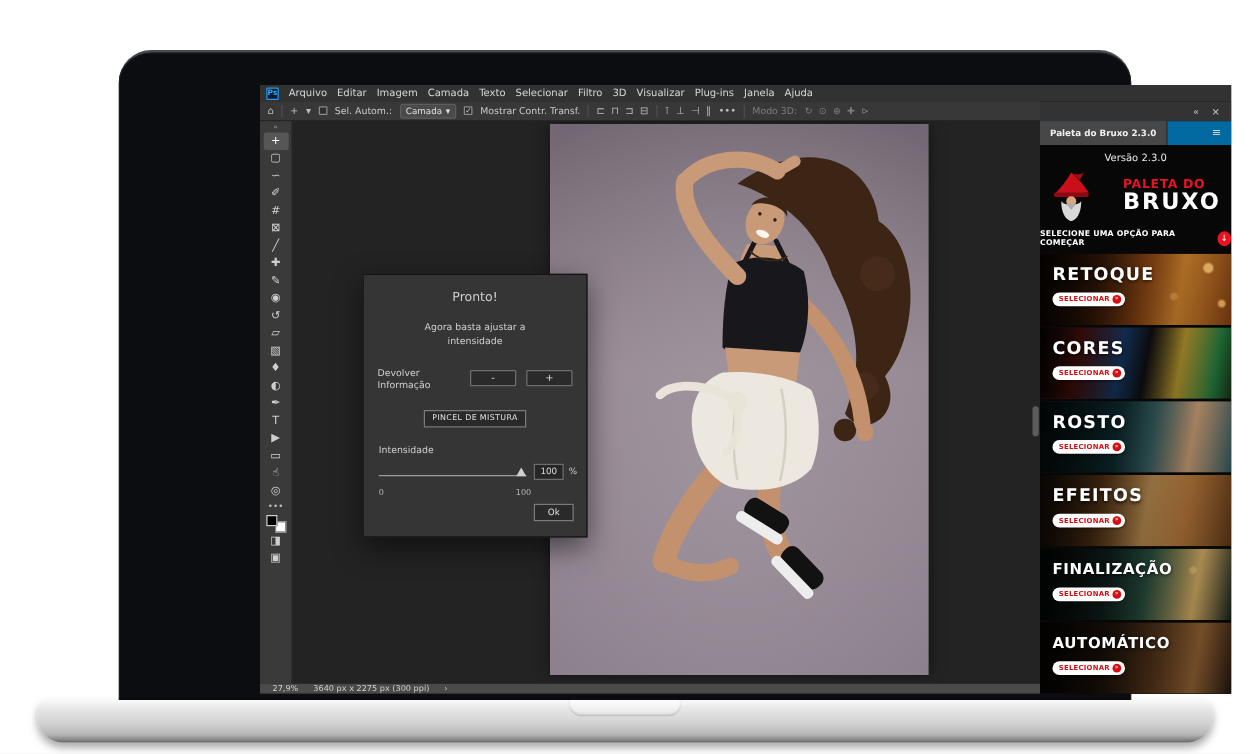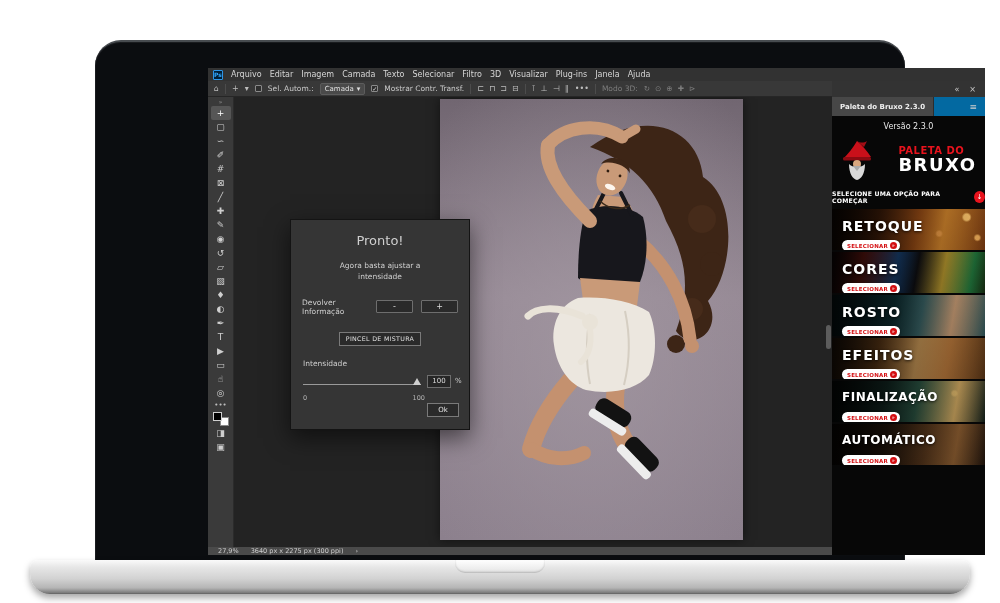--- a/index.html
+++ b/index.html
@@ -55,21 +55,21 @@
   .vscroll{position:absolute;right:1px;top:0;width:5px;height:450px;}
   .vscroll-thumb{position:absolute;left:0;top:228px;width:5px;height:24px;background:#5c5c5c;border-radius:3px;}
 
   .statusbar{position:absolute;left:0;top:479px;width:624px;height:8px;background:#4a4a4a;display:flex;align-items:center;
     gap:12px;padding-left:10px;font-size:6.5px;color:#cfcfcf;line-height:8px;}
 
   
   .dialog{position:absolute;left:56px;top:122px;width:180px;height:211px;background:#353535;border:1px solid #141414;
     box-shadow:0 8px 22px rgba(0,0,0,.55);z-index:10;}
   .dlg-title{height:18px;background:#f4f4f4;display:flex;align-items:center;padding-left:8px;font-size:8px;color:#2a2a2a;}
-  .dlg-msg1{margin-top:13px;text-align:center;font-size:13px;color:#cfcfcf;}
+  .dlg-msg1{margin-top:13px;text-align:center;font-size:10px;color:#cfcfcf;}
   .dlg-msg2{margin:12px auto 0;width:104px;text-align:center;font-size:7.5px;color:#cfcfcf;line-height:1.5;}
   .dlg-row{display:flex;align-items:center;margin-top:15px;padding:0 11px;}
   .dlg-label{font-size:7.5px;color:#cfcfcf;flex:1;}
   .dlg-btn{width:37px;height:13px;background:#2a2a2a;border:1px solid #6e6e6e;color:#ddd;font-size:8px;display:flex;
     align-items:center;justify-content:center;border-radius:1px;}
   .dlg-btn + .dlg-btn{margin-left:8px;}
   .dlg-pincel{margin:16px auto 0;width:82px;height:14px;background:#2a2a2a;border:1px solid #7a7a7a;color:#e0e0e0;
     font-size:6.3px;display:flex;align-items:center;justify-content:center;letter-spacing:.3px;}
   .dlg-int-label{margin:13px 0 0 12px;font-size:7.5px;color:#cfcfcf;}
   .dlg-slider-row{position:relative;margin:10px 12px 0;height:12px;}
@@ -95,21 +95,21 @@
   .pv-version{margin-top:6px;text-align:center;font-size:8px;color:#e8e8e8;}
   .logo-row{display:flex;align-items:center;justify-content:center;gap:24px;margin-top:5px;height:48px;}
   .logo-text{display:flex;flex-direction:column;line-height:1;}
   .logo-top{color:#e8131d;font-size:10px;font-weight:bold;letter-spacing:.5px;}
   .logo-bottom{color:#ffffff;font-size:18px;font-weight:bold;letter-spacing:1.5px;}
   .cta-row{display:flex;align-items:center;justify-content:center;gap:5px;margin-top:6px;height:14px;}
   .cta-text{font-size:6.2px;font-weight:bold;color:#ffffff;letter-spacing:.2px;}
   .cta-circle{width:12px;height:12px;border-radius:50%;background:#e8131d;color:#fff;font-size:7px;display:flex;
     align-items:center;justify-content:center;}
   .cards{display:flex;flex-direction:column;gap:2px;margin-top:5px;flex:1;}
-  .card{position:relative;height:41px;overflow:hidden;flex:0 0 auto;}
+  .card{position:relative;height:57px;overflow:hidden;flex:0 0 auto;}
   .card-bg{position:absolute;inset:0;}
   .card-shade{position:absolute;inset:0;background:linear-gradient(90deg,rgba(0,0,0,.85) 0%,rgba(0,0,0,.35) 55%,rgba(0,0,0,.05) 100%);}
   .card-title{position:absolute;left:10px;top:9px;font-size:14px;font-weight:bold;color:#fff;letter-spacing:1px;
     text-shadow:0 1px 3px rgba(0,0,0,.8);}
   .card.long .card-title{font-size:12px;letter-spacing:.5px;}
   .pill{position:absolute;left:10px;top:31px;height:11px;background:#ffffff;border-radius:6px;display:flex;
     align-items:center;gap:2px;padding:0 3px 0 5px;box-shadow:0 1px 2px rgba(0,0,0,.5);}
   .pill-text{font-size:5.5px;font-weight:bold;color:#d40f12;letter-spacing:.2px;}
   .pill-circle{width:7px;height:7px;border-radius:50%;background:#d40f12;color:#fff;font-size:5px;display:flex;
     align-items:center;justify-content:center;line-height:1;}

